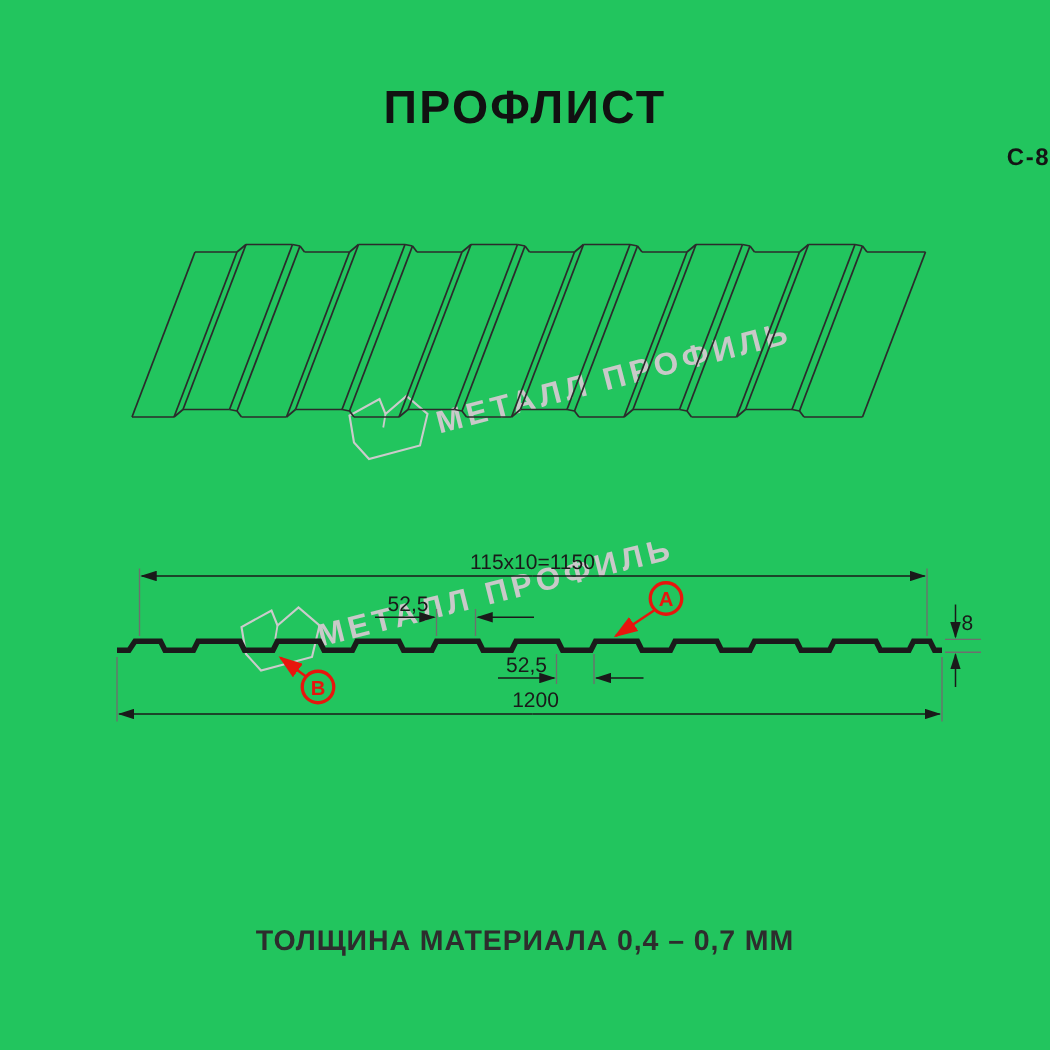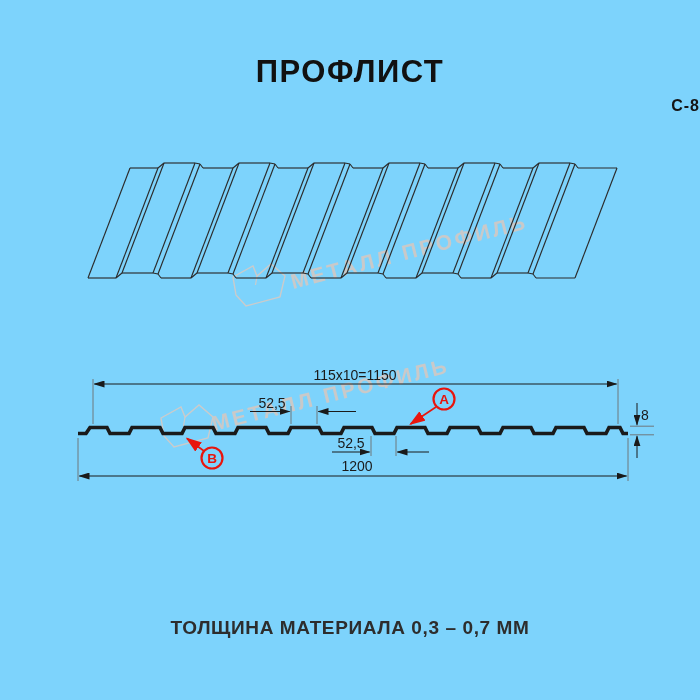--- a/index.html
+++ b/index.html
@@ -1,17 +1,17 @@
 <!DOCTYPE html>
 <html><head>
 <meta charset="utf-8">
 <style>
   html,body{margin:0;padding:0;background:#ffffff;}
   #stage{
-    position:relative;width:700px;height:700px;background:#7dd3fc;overflow:hidden;
+    position:relative;width:700px;height:700px;background:#22c55e;overflow:hidden;
     font-family:"Liberation Sans",sans-serif;
   }
   .title{
     position:absolute;left:0;top:54px;width:700px;text-align:center;
     font-size:31px;font-weight:bold;letter-spacing:1.5px;color:#111111;
   }
   .subtitle{
     position:absolute;left:0;top:97px;width:700px;text-align:right;
     font-size:16px;font-weight:600;letter-spacing:1px;color:#141414;
   }
@@ -196,14 +196,14 @@
       <line x1="436" y1="407" x2="410.5" y2="424" stroke="#e8150d" stroke-width="1.6" marker-end="url(#ahr)"></line>
       <circle cx="444" cy="399" r="10.5" fill="#ffffff" fill-opacity="0" stroke-width="2.2" stroke="#e8150d"></circle>
       <text class="callout-letter" x="444" y="404" text-anchor="middle" fill="#e8150d">A</text>
 
       <line x1="204" y1="451" x2="187" y2="438.5" stroke="#e8150d" stroke-width="1.6" marker-end="url(#ahr)"></line>
       <circle cx="212" cy="458" r="10.5" fill="#ffffff" fill-opacity="0" stroke-width="2.2" stroke="#e8150d"></circle>
       <text class="callout-letter" x="212" y="463" text-anchor="middle" fill="#e8150d">B</text>
     </g>
   </svg>
 
-  <div class="footer">ТОЛЩИНА МАТЕРИАЛА 0,3 – 0,7 ММ</div>
+  <div class="footer">ТОЛЩИНА МАТЕРИАЛА 0,4 – 0,7 ММ</div>
 </div>
 
 </body></html>

